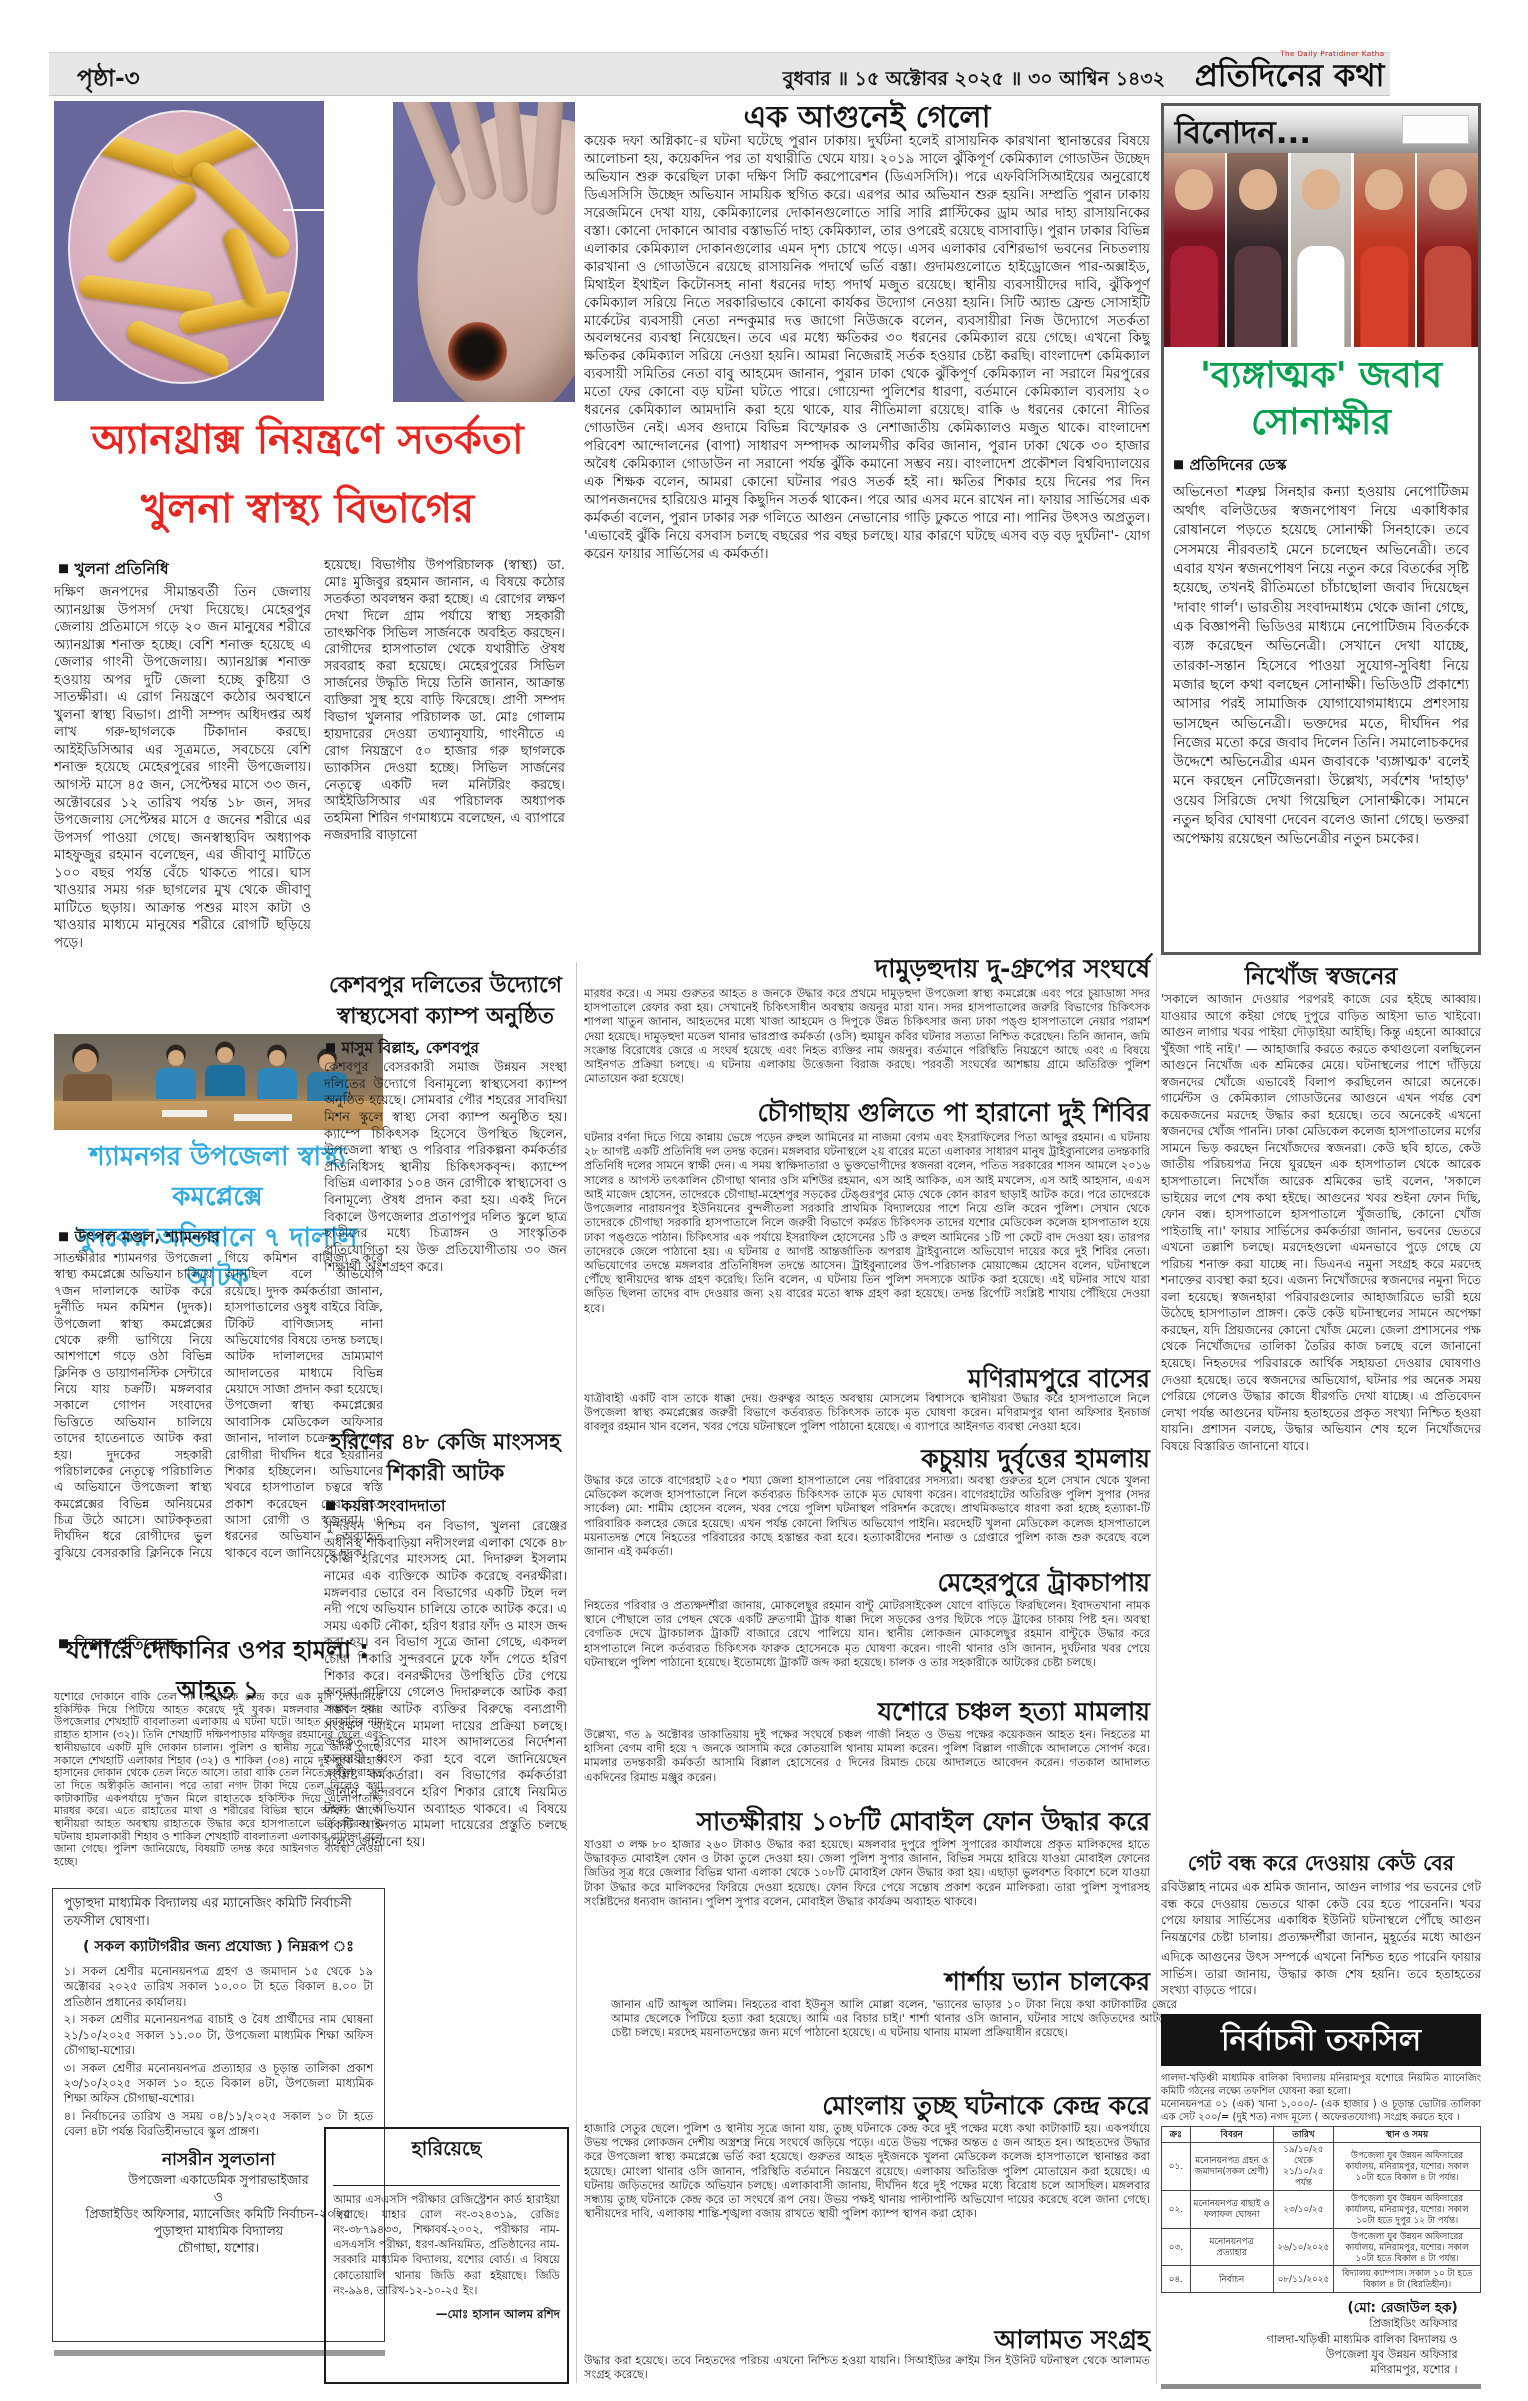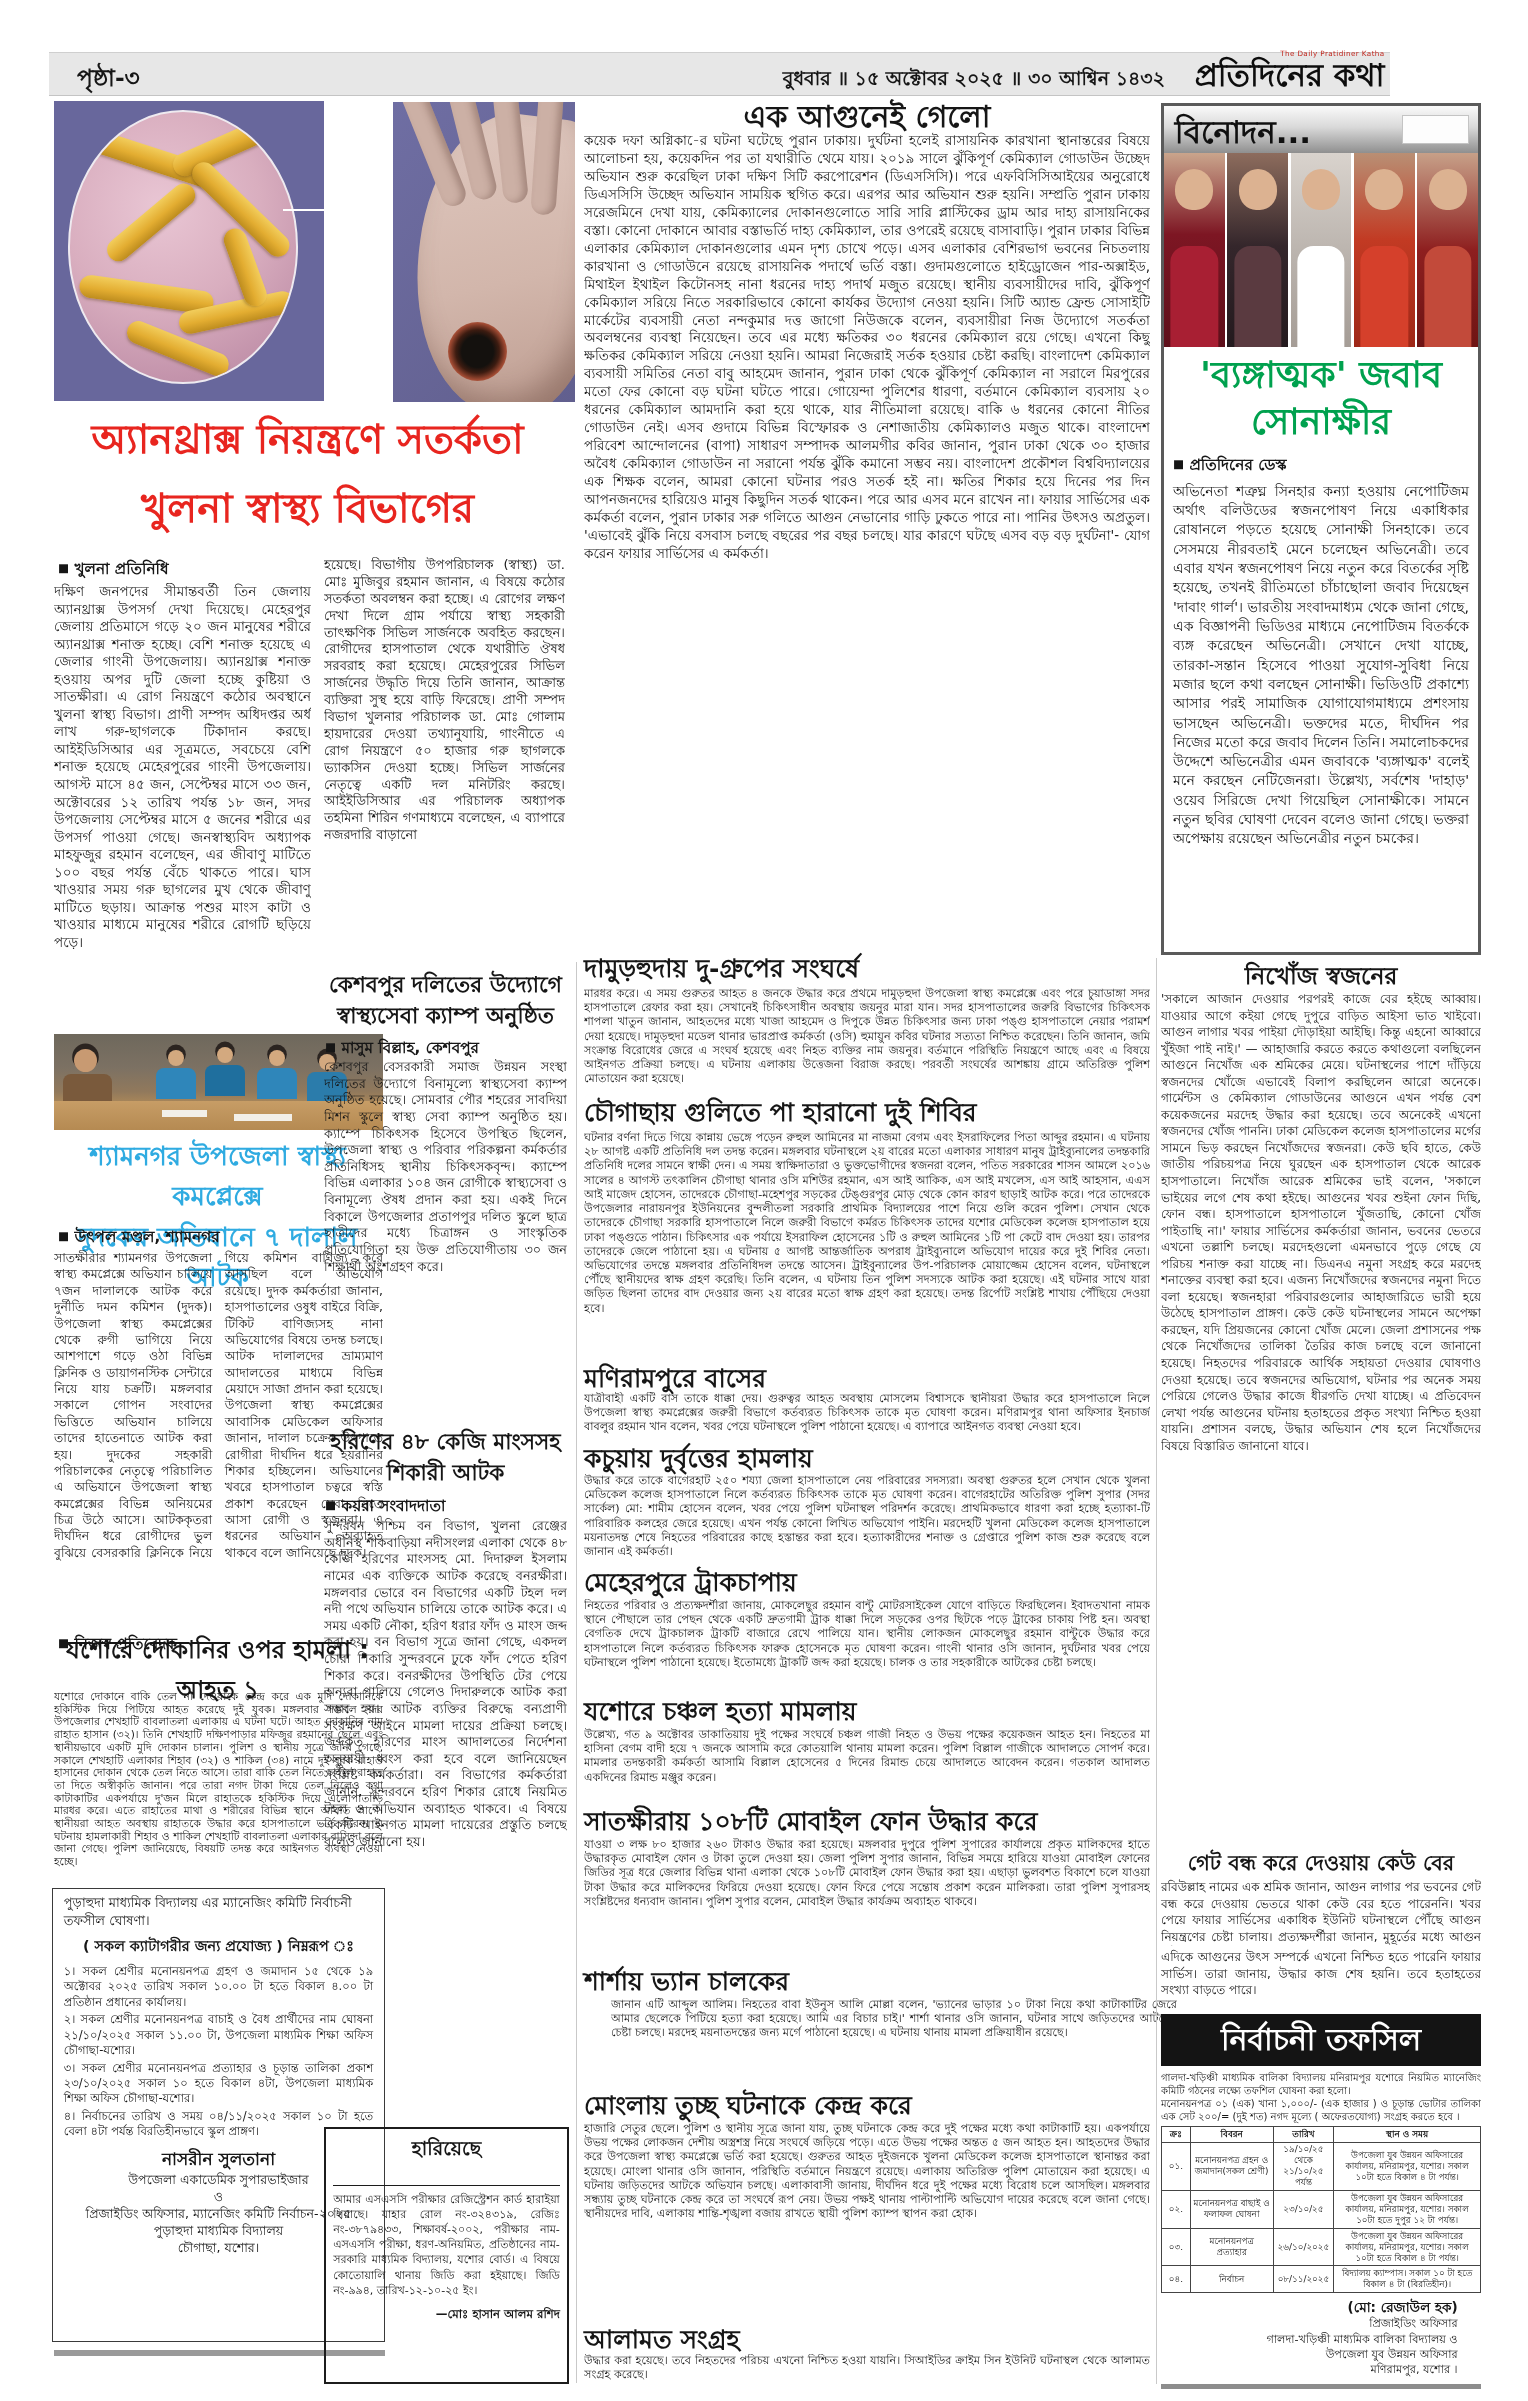--- a/index.html
+++ b/index.html
@@ -71,21 +71,21 @@
   .box1-sub{text-align:center;font-weight:bold;font-size:14.4px;margin:5.4px 0;}
   .box1-item{font-size:11.5px;line-height:1.32;margin:2.7px 0;text-align:justify;}
   .sig1{text-align:center;margin-top:9px;line-height:1.35;}
   .sig1-name{font-size:17px;font-weight:bold;}
   .sig1-line{font-size:12.6px;}
   .divider{background:#9a9a9a;height:6.3px;}
 
   
   .h-fire{left:584px;top:93px;width:566px;text-align:center;font-weight:bold;font-size:30px;}
   .fire-body{left:584px;top:132px;width:566px;height:814px;font-size:13.5px;line-height:1.33;}
-  .mid-h{position:absolute;text-align:left;font-weight:bold;font-size:25px;}
+  .mid-h{position:absolute;text-align:right;font-weight:bold;font-size:25px;}
   .mid-body{position:absolute;font-size:11.2px;line-height:1.27;text-align:justify;overflow:hidden;}
   .c2h{position:absolute;left:324px;width:243px;text-align:center;font-weight:bold;
        font-size:21.6px;line-height:1.45;}
   .c2by{position:absolute;left:325px;}
   .c2body{position:absolute;left:324px;width:243px;font-size:12.8px;line-height:1.3;
        text-align:justify;overflow:hidden;}
   .lost-box{left:324px;top:2127px;width:245px;height:257px;border:2.7px solid #1c1c1c;
        box-sizing:border-box;padding:5.4px 7.2px;overflow:hidden;}
   .lost-title{text-align:center;font-weight:bold;font-size:19px;border-bottom:1.8px solid #1c1c1c;
        padding-bottom:19px;margin-bottom:5.4px;}

